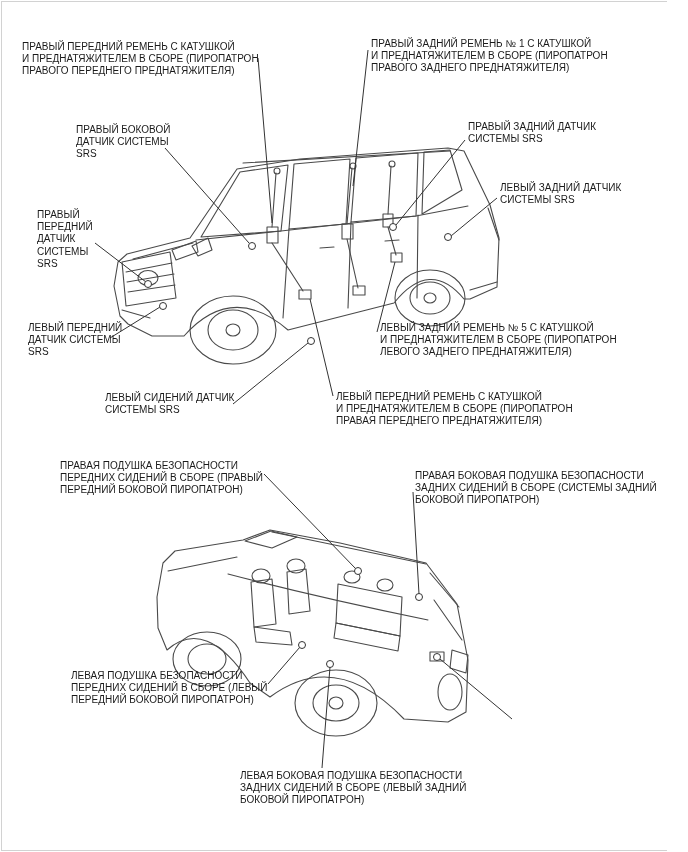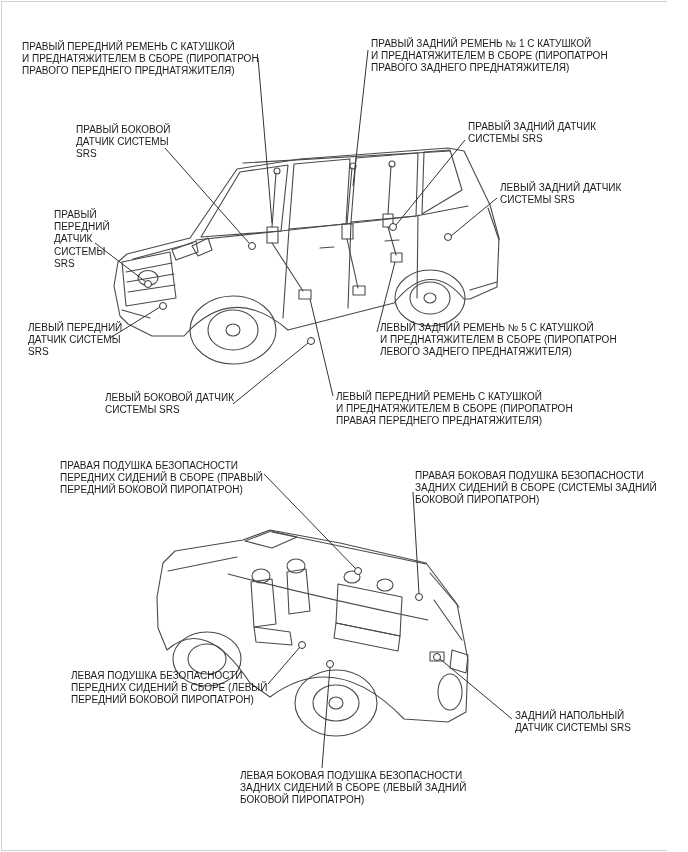--- a/index.html
+++ b/index.html
@@ -10,21 +10,21 @@
   .page svg{position:absolute;left:0;top:0;}
   .label{
     position:absolute;font-size:10px;line-height:1.22;color:#1a1a1a;
     white-space:pre-line;letter-spacing:0;
   }
   .l1{left:22px;top:41px}
   .l2{left:371px;top:38px}
   .l3{left:76px;top:124px}
   .l4{left:468px;top:121px}
   .l5{left:500px;top:182px}
-  .l6{left:54px;top:209px}
+  .l6{left:37px;top:209px}
   .l7{left:28px;top:322px}
   .l8{left:105px;top:392px}
   .l9{left:380px;top:322px}
   .l10{left:336px;top:391px}
   .l11{left:60px;top:460px}
   .l12{left:415px;top:470px}
   .l13{left:71px;top:670px}
   .l14{left:515px;top:710px}
   .l15{left:240px;top:770px}
 </style>
@@ -156,36 +156,34 @@
   <div class="label l5">ЛЕВЫЙ ЗАДНИЙ ДАТЧИК
 СИСТЕМЫ SRS</div>
   <div class="label l6">ПРАВЫЙ
 ПЕРЕДНИЙ
 ДАТЧИК
 СИСТЕМЫ
 SRS</div>
   <div class="label l7">ЛЕВЫЙ ПЕРЕДНИЙ
 ДАТЧИК СИСТЕМЫ
 SRS</div>
-  <div class="label l8">ЛЕВЫЙ БОКОВОЙ ДАТЧИК
+  <div class="label l8">ЛЕВЫЙ СИДЕНИЙ ДАТЧИК
 СИСТЕМЫ SRS</div>
   <div class="label l9">ЛЕВЫЙ ЗАДНИЙ РЕМЕНЬ № 5 С КАТУШКОЙ
 И ПРЕДНАТЯЖИТЕЛЕМ В СБОРЕ (ПИРОПАТРОН
 ЛЕВОГО ЗАДНЕГО ПРЕДНАТЯЖИТЕЛЯ)</div>
   <div class="label l10">ЛЕВЫЙ ПЕРЕДНИЙ РЕМЕНЬ С КАТУШКОЙ
 И ПРЕДНАТЯЖИТЕЛЕМ В СБОРЕ (ПИРОПАТРОН
 ПРАВАЯ ПЕРЕДНЕГО ПРЕДНАТЯЖИТЕЛЯ)</div>
   <div class="label l11">ПРАВАЯ ПОДУШКА БЕЗОПАСНОСТИ
 ПЕРЕДНИХ СИДЕНИЙ В СБОРЕ (ПРАВЫЙ
 ПЕРЕДНИЙ БОКОВОЙ ПИРОПАТРОН)</div>
   <div class="label l12">ПРАВАЯ БОКОВАЯ ПОДУШКА БЕЗОПАСНОСТИ
 ЗАДНИХ СИДЕНИЙ В СБОРЕ (СИСТЕМЫ ЗАДНИЙ
 БОКОВОЙ ПИРОПАТРОН)</div>
   <div class="label l13">ЛЕВАЯ ПОДУШКА БЕЗОПАСНОСТИ
 ПЕРЕДНИХ СИДЕНИЙ В СБОРЕ (ЛЕВЫЙ
 ПЕРЕДНИЙ БОКОВОЙ ПИРОПАТРОН)</div>
-  <div class="label l14">ЗАДНИЙ НАПОЛЬНЫЙ
-ДАТЧИК СИСТЕМЫ SRS</div>
   <div class="label l15">ЛЕВАЯ БОКОВАЯ ПОДУШКА БЕЗОПАСНОСТИ
 ЗАДНИХ СИДЕНИЙ В СБОРЕ (ЛЕВЫЙ ЗАДНИЙ
 БОКОВОЙ ПИРОПАТРОН)</div>
 
 </div>
 
 </body></html>

